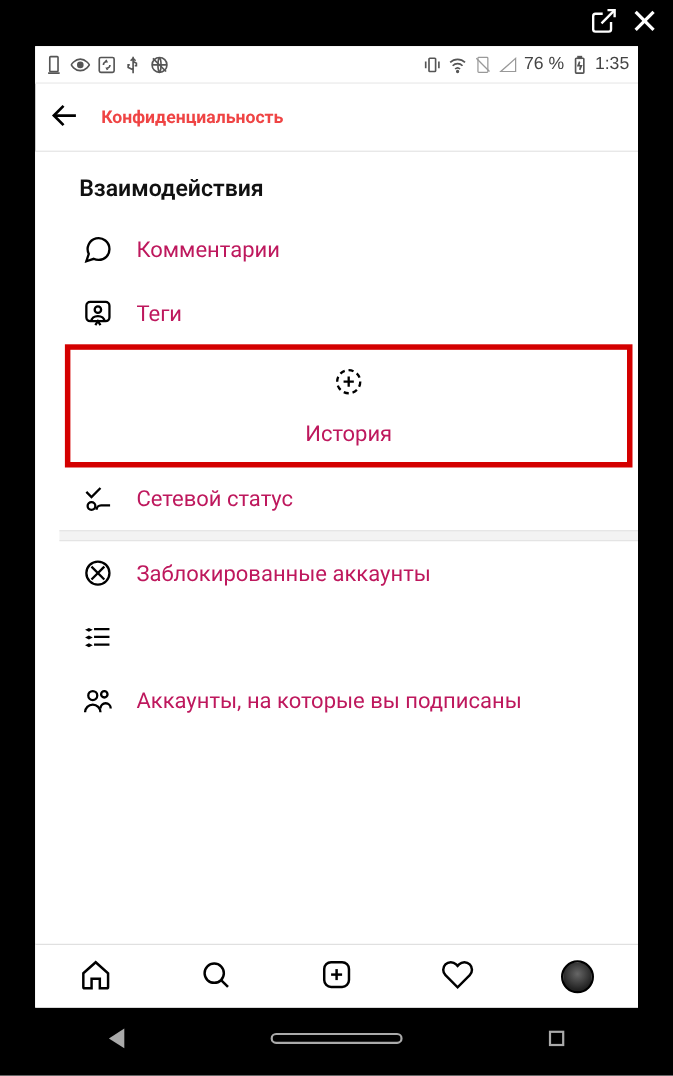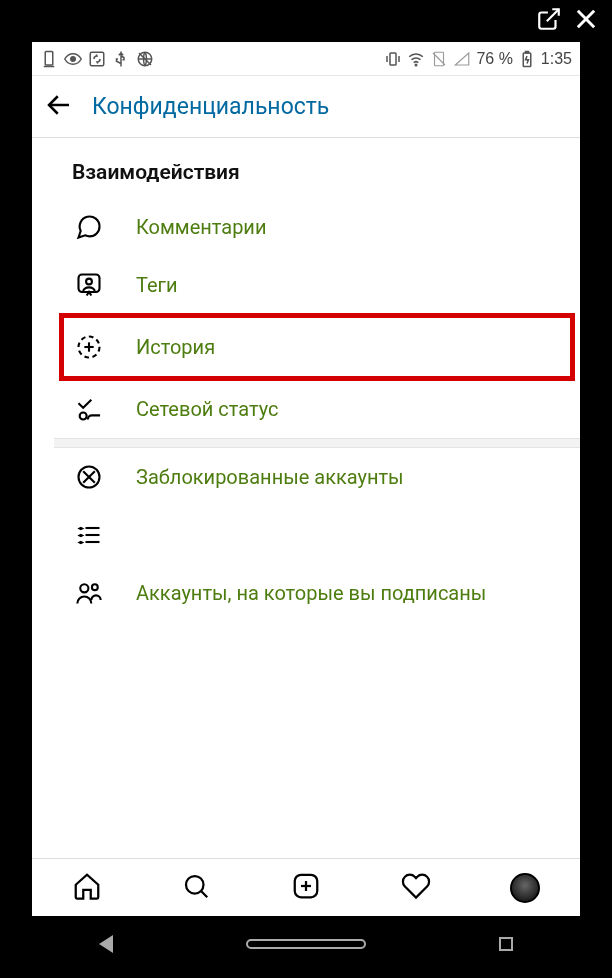--- a/index.html
+++ b/index.html
@@ -52,50 +52,51 @@
   .status-right { display: flex; align-items: center; gap: 5px; font-size: 16px; color: #444; font-family: Arial, sans-serif; justify-content: center; }
   .header {
     height: 62px;
     display: flex;
     align-items: center;
     padding: 0 12px;
     gap: 18px;
     border-bottom: 1px solid #ddd;
   }
   .header-title {
-    font-size: 23px;
-    font-weight: 400;
-    color: #0369a1;
+    font-size: 16px;
+    font-weight: 700;
+    color: #ef4444;
   }
   .content {
     flex: 1;
     overflow-y: auto;
     background: #fff;
     padding-left: 22px;
   }
   .section-title {
     font-size: 21px;
     font-weight: 600;
     color: #111;
     padding: 22px 18px 14px;
   }
   .row {
     display: flex;
     align-items: center;
-    gap: 32px;
+    gap: 20px;
     padding: 14px 20px;
     font-size: 20px;
-    color: #4d7c0f;
+    color: #be185d;
     position: relative;
   }
   .row.highlight {
     outline: 5px solid #d40000;
     outline-offset: -4px;
     margin: 0 6px;
     padding: 18px 14px;
+    flex-direction: column;
   }
   .row-icon { width: 30px; height: 30px; flex-shrink: 0; display:flex; align-items:center; justify-content:center; }
   .row-icon svg { width: 28px; height: 28px; }
   .divider {
     height: 10px;
     background: #f3f3f3;
     border-top: 1px solid #e3e3e3;
     border-bottom: 1px solid #e3e3e3;
   }
   .bottom-nav {

